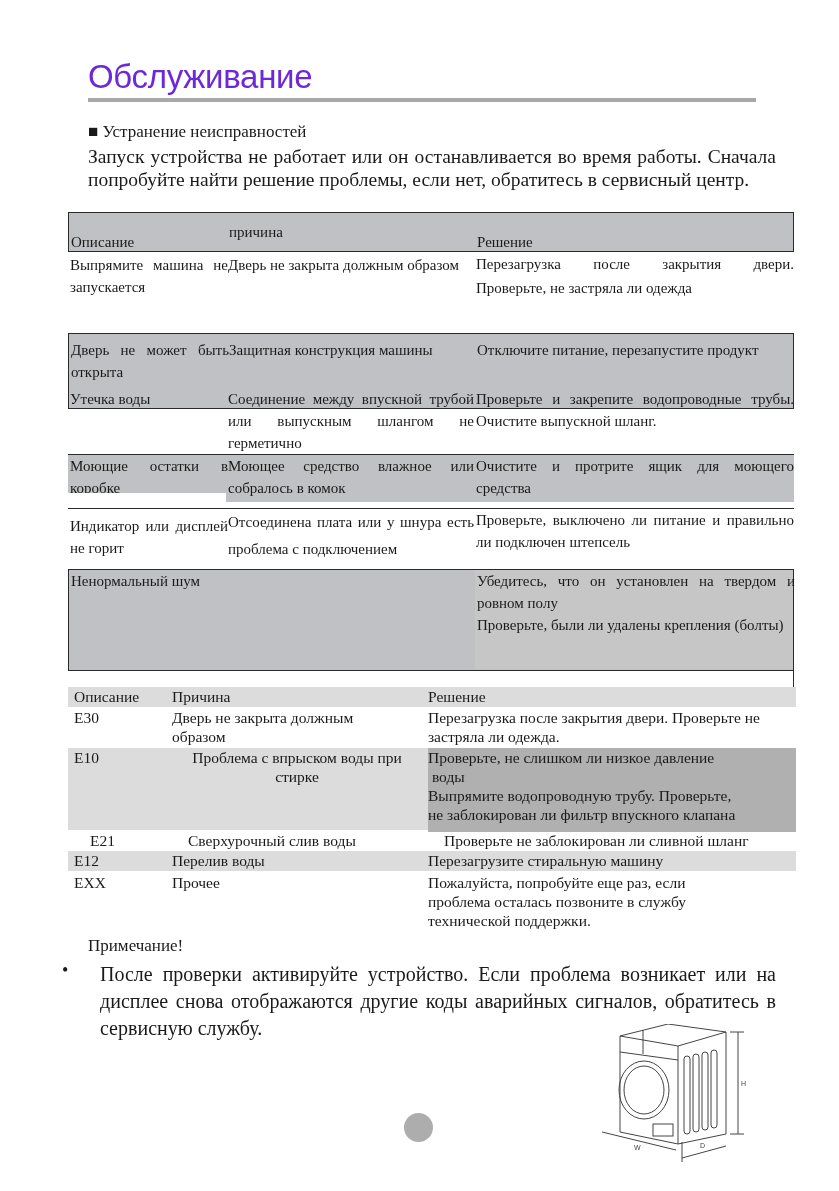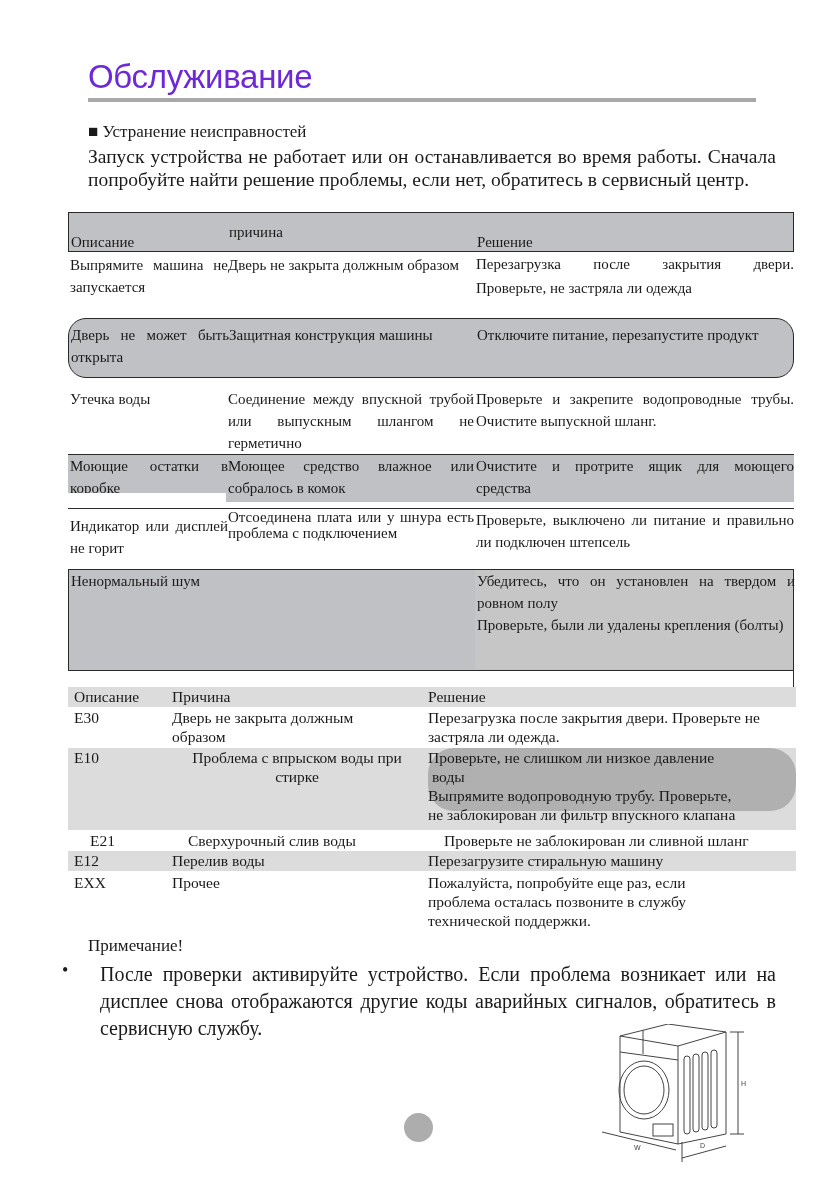--- a/index.html
+++ b/index.html
@@ -60,42 +60,42 @@
 
   <div class="row" style="top:42px;height:70px;">
     <div class="cell c1">Выпрямите машина не запускается</div>
     <div class="cell c2">Дверь не закрыта должным образом</div>
     <div class="cell c3">
       <div class="just" style="line-height:19px;margin-top:1px;">Перезагрузка после закрытия двери.</div>
       <div style="margin-top:3px;">Проверьте, не застряла ли одежда</div>
     </div>
   </div>
 
-  <div class="row gray bordered" style="top:106px;height:60px;border-radius:18px;">
+  <div class="row gray bordered" style="top:121px;height:76px;">
     <div class="cell c1" style="top:5px;">Дверь не может быть открыта</div>
     <div class="cell c2" style="top:5px;">Защитная конструкция машины</div>
     <div class="cell c3" style="top:5px;">Отключите питание, перезапустите продукт</div>
   </div>
 
   <div class="row" style="top:176px;height:64px;">
     <div class="cell c1">Утечка воды</div>
     <div class="cell c2">Соединение между впускной трубой или выпускным шлангом не герметично</div>
     <div class="cell c3">Проверьте и закрепите водопроводные трубы. Очистите выпускной шланг.</div>
   </div>
 
   <div class="row gray" style="top:242px;height:48px;border-top:1.5px solid #2a2a2a;">
     <div class="cell c1" style="height:38px;">Моющие остатки в коробке</div>
     <div style="position:absolute;left:0;top:38px;width:158px;height:12px;background:#fff;"></div>
     <div class="cell c2">Моющее средство влажное или собралось в комок</div>
     <div class="cell c3">Очистите и протрите ящик для моющего средства</div>
   </div>
 
   <div class="row" style="top:296px;height:58px;border-top:1.5px solid #2a2a2a;">
     <div class="cell c1" style="top:6px;">Индикатор или дисплей не горит</div>
-    <div class="cell c2" style="top:0;line-height:16px;">Отсоединена плата или у шнура есть проблема с подключением</div>
+    <div class="cell c2" style="top:0;line-height:27px;">Отсоединена плата или у шнура есть проблема с подключением</div>
     <div class="cell c3" style="top:0;">Проверьте, выключено ли питание и правильно ли подключен штепсель</div>
   </div>
 
   <div class="row bordered" style="top:357px;height:102px;background:#c0c1c4;">
     <div class="cell c1" style="width:400px;">Ненормальный шум</div>
     <div style="position:absolute;left:406px;top:0;width:318px;height:99px;background:#c6c6c6;"></div>
     <div class="cell c3">
       <div>Убедитесь, что он установлен на твердом и ровном полу</div>
       <div>Проверьте, были ли удалены крепления (болты)</div>
     </div>
@@ -112,21 +112,21 @@
 
   <div class="row" style="top:21px;height:40px;">
     <div class="cell c1">E30</div>
     <div class="cell c2" style="width:220px;">Дверь не закрыта должным образом</div>
     <div class="cell c3">Перезагрузка после закрытия двери. Проверьте не застряла ли одежда.</div>
   </div>
 
   <div class="row lg" style="top:61px;height:82px;">
     <div class="cell c1">E10</div>
     <div class="cell c2" style="width:250px;text-align:center;">Проблема с впрыском воды при стирке</div>
-    <div class="cell c3 dg" style="height:63px;border-radius:26px;">
+    <div class="cell c3 dg" style="height:84px;">
       <div>Проверьте, не слишком ли низкое давление</div>
       <div style="white-space:pre;"> воды</div>
       <div>Выпрямите водопроводную трубу. Проверьте,</div>
       <div>не заблокирован ли фильтр впускного клапана</div>
     </div>
   </div>
 
   <div class="row" style="top:144px;height:20px;margin-left:16px;">
     <div class="cell c1">E21</div>
     <div class="cell c2">Сверхурочный слив воды</div>

